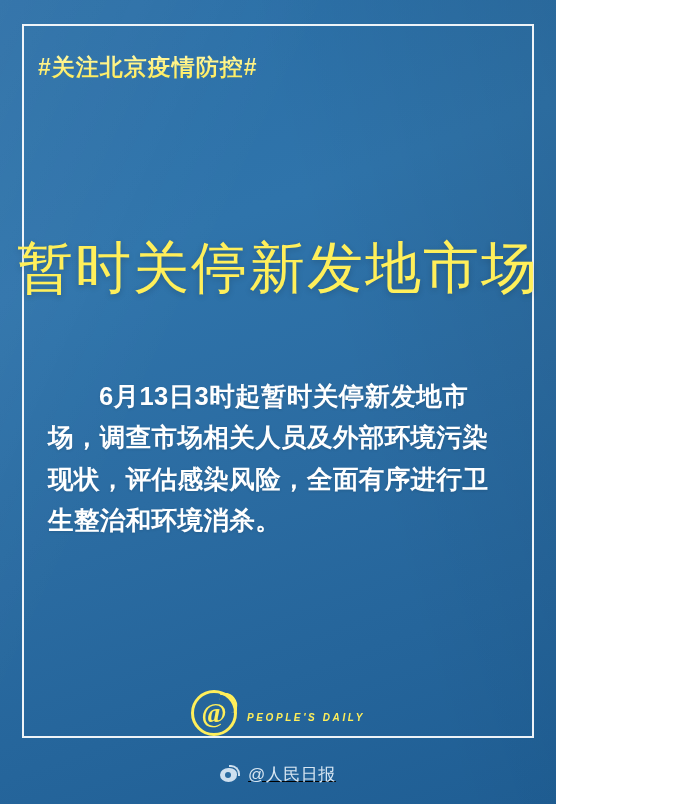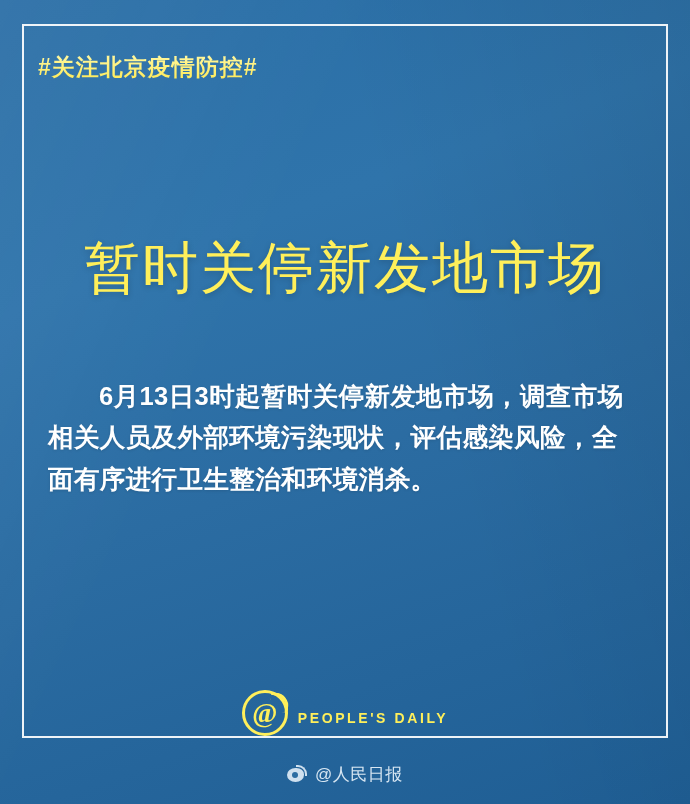--- a/index.html
+++ b/index.html
@@ -9,21 +9,21 @@
   }
   body {
     width: 690px;
     height: 804px;
     font-family: "Liberation Sans", sans-serif;
     overflow: hidden;
   }
 
   .poster {
     position: relative;
-    width: 690px;
+    width: 556px;
     height: 804px;
     box-sizing: border-box;
     background: linear-gradient(160deg, #2a6ea6 0%, #2f74ab 30%, #2b6ca2 55%, #1f5e94 100%);
     overflow: hidden;
   }
 
   
   .poster::before {
     content: "";
     position: absolute;
@@ -145,36 +145,38 @@
     line-height: 1;
   }
   .brand-cn {
     font-size: 33px;
     font-weight: bold;
     color: #ffef5a;
     letter-spacing: 1px;
   }
   .brand-en {
     margin-top: 10px;
-    font-size: 14px;
+    font-size: 10px;
     font-weight: bold;
     color: #ffef5a;
     letter-spacing: 2.6px;
+    font-style: italic;
   }
 
   
   .footer {
     position: absolute;
     left: 0;
     right: 0;
     bottom: 18px;
     display: flex;
     align-items: center;
     justify-content: center;
     gap: 8px;
+    text-decoration: underline;
   }
   .weibo-eye {
     width: 20px;
     height: 20px;
     position: relative;
     flex: 0 0 auto;
   }
   .weibo-eye .blob {
     position: absolute;
     left: 0;

